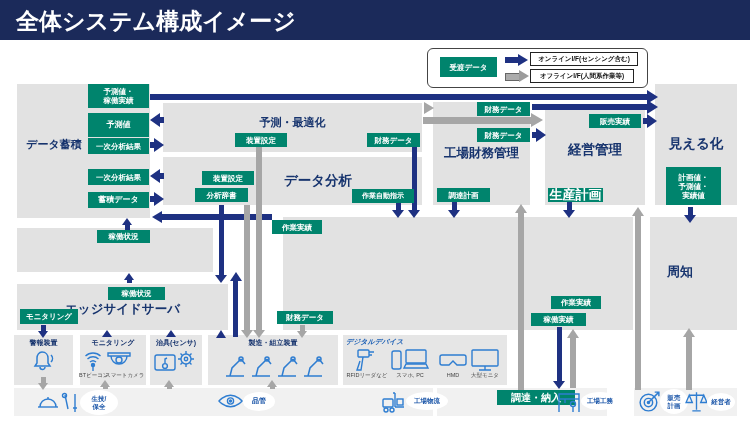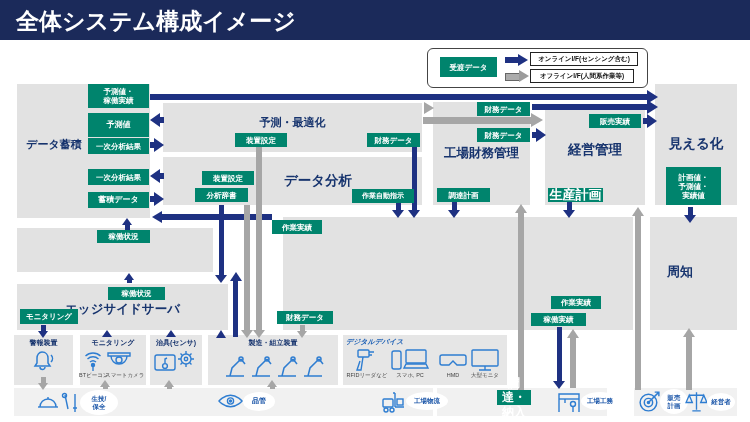--- a/index.html
+++ b/index.html
@@ -79,21 +79,21 @@
   <div class="g" style="left:548px;top:188px;width:55px;height:14px;font-size:13px;">生産計画</div>
   <div class="g" style="left:666px;top:167px;width:55px;height:38px;font-size:7.5px;">計画値・
 予測値・
 実績値</div>
   <div class="g" style="left:97px;top:230px;width:53px;height:13px;font-size:7.5px;">稼働状況</div>
   <div class="g" style="left:108px;top:287px;width:57px;height:13px;font-size:7.5px;">稼働状況</div>
   <div class="g" style="left:20px;top:309px;width:58px;height:15px;font-size:7.5px;">モニタリング</div>
   <div class="g" style="left:551px;top:296px;width:50px;height:13px;font-size:7.5px;">作業実績</div>
   <div class="g" style="left:531px;top:313px;width:55px;height:13px;font-size:7.5px;">稼働実績</div>
   <div class="g" style="left:277px;top:311px;width:56px;height:13px;font-size:7.5px;">財務データ</div>
-  <div class="g" style="left:497px;top:390px;width:34px;height:15px;font-size:12px;">調達・納入</div>
+  <div class="g" style="left:497px;top:390px;width:78px;height:15px;font-size:10px;">調達・納入</div>
 
   <div class="sh" style="left:150px;top:94px;width:497px;height:6px;background:#1E3182;"></div>
   <div class="tri" style="left:647px;top:90px;border-top:7px solid transparent;border-bottom:7px solid transparent;border-left:11px solid #1E3182;"></div>
   <div class="sh" style="left:532px;top:104px;width:115px;height:6px;background:#1E3182;"></div>
   <div class="tri" style="left:647px;top:100px;border-top:7px solid transparent;border-bottom:7px solid transparent;border-left:11px solid #1E3182;"></div>
   <div class="tri" style="left:150px;top:113px;border-top:7px solid transparent;border-bottom:7px solid transparent;border-right:10px solid #1E3182;"></div>
   <div class="sh" style="left:160px;top:117px;width:4px;height:6px;background:#1E3182;"></div>
   <div class="sh" style="left:150px;top:142px;width:4px;height:6px;background:#1E3182;"></div>
   <div class="tri" style="left:154px;top:138px;border-top:7px solid transparent;border-bottom:7px solid transparent;border-left:10px solid #1E3182;"></div>
   <div class="tri" style="left:150px;top:169px;border-top:7px solid transparent;border-bottom:7px solid transparent;border-right:10px solid #1E3182;"></div>

